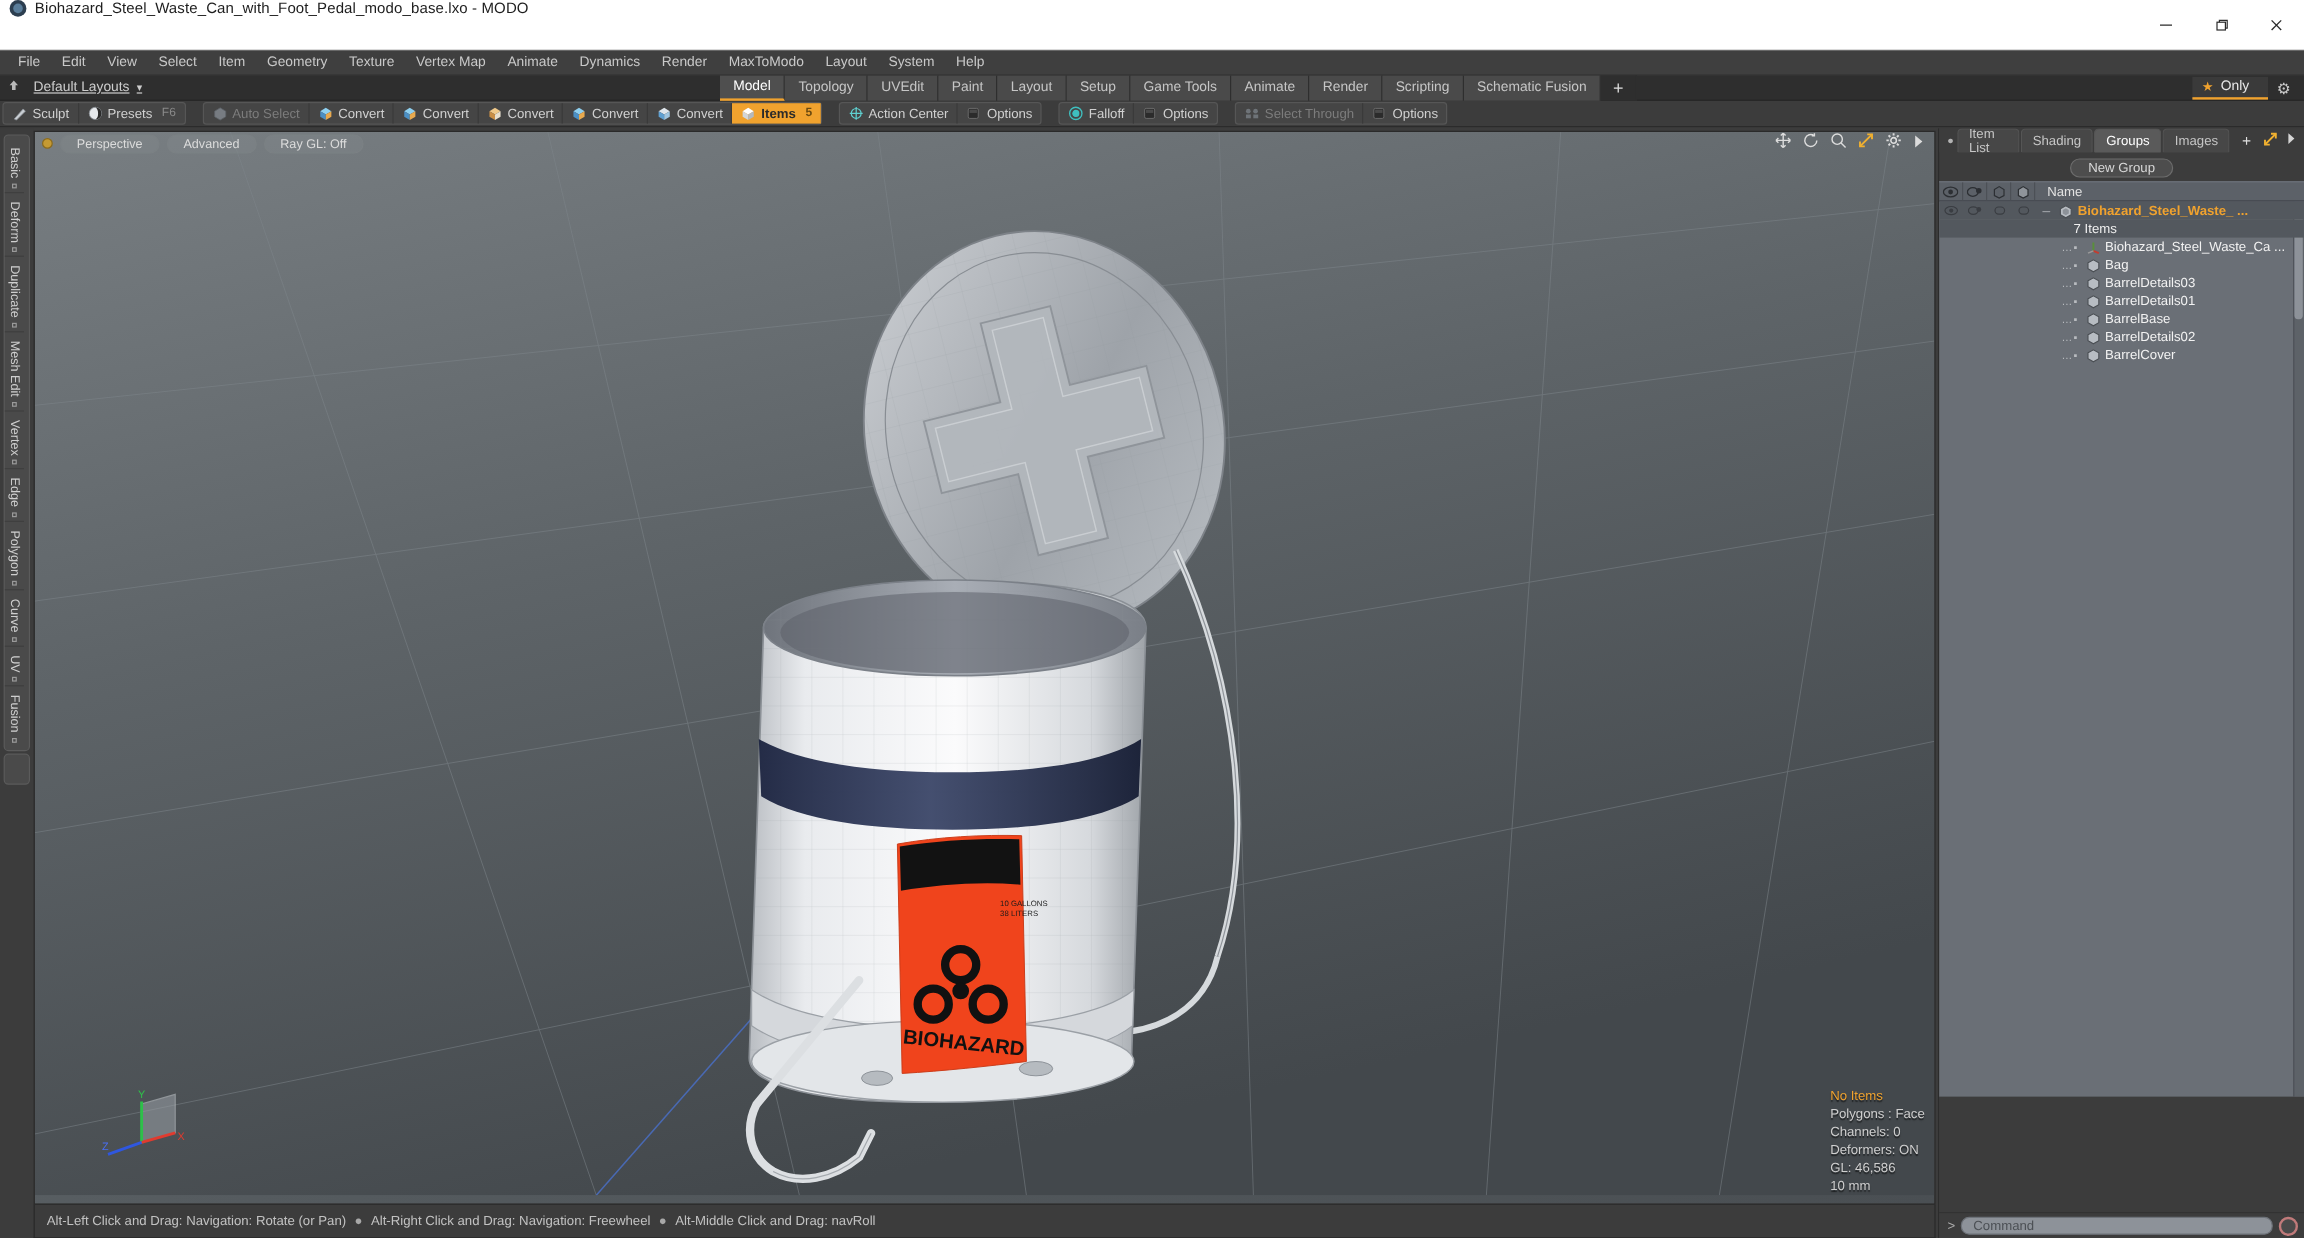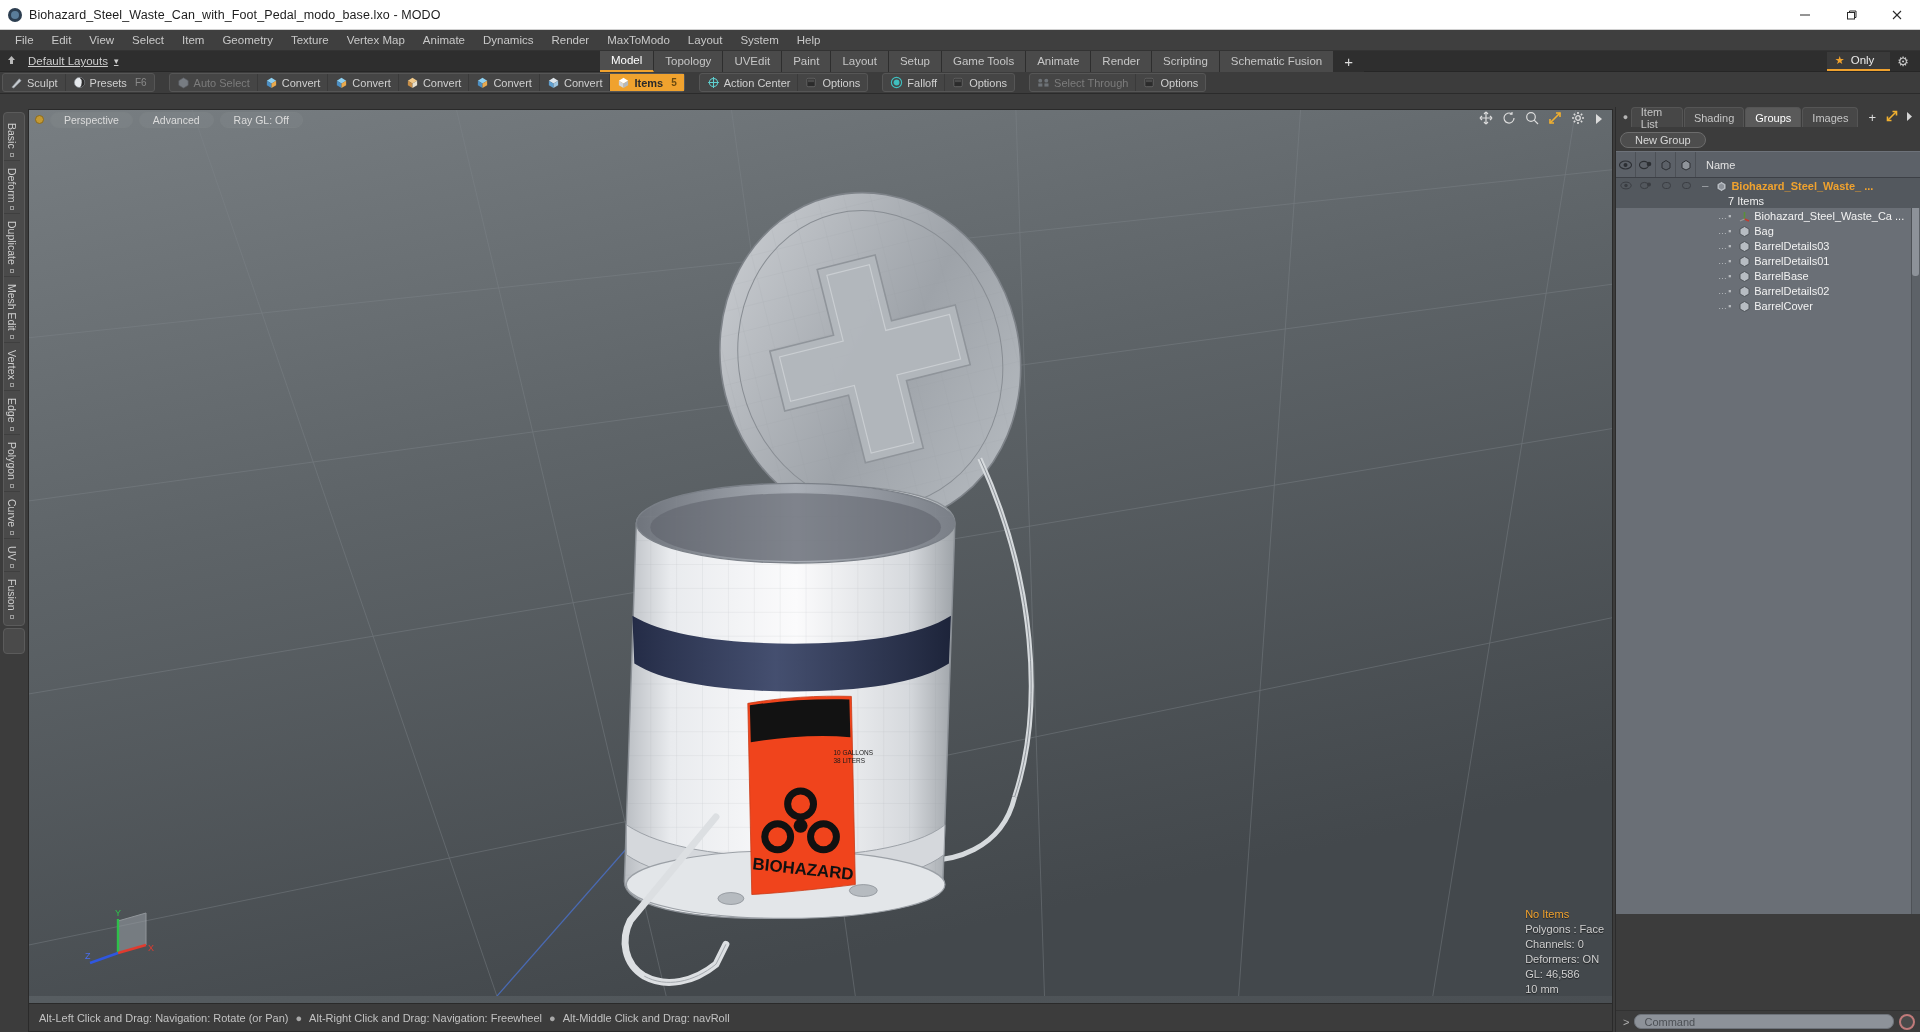--- a/index.html
+++ b/index.html
@@ -1,21 +1,21 @@
 <!DOCTYPE html>
 <html><head>
 <meta charset="utf-8">
 <style>
   * { box-sizing: border-box; margin:0; padding:0; }
   html,body { width:1920px; height:1032px; overflow:hidden; background:#3a3a3a;
     font-family:"Liberation Sans", sans-serif; color:#c8c8c8; }
   #app { position:relative; width:1920px; height:1032px; background:#3c3c3c; }
 
   
-  .titlebar { height:30px; background:#ffffff; display:flex; align-items:center;
+  .titlebar { height:42px; background:#ffffff; display:flex; 
       border-bottom:1px solid #d0d0d0; }
   .tb-icon { width:14px; height:14px; margin:0 7px 0 8px; border-radius:50%;
       background:#2c3e50; position:relative; }
   .tb-icon:after{content:""; position:absolute; left:3px; top:3px; width:8px;height:8px;
       border-radius:50%; background:#5a7d9a;}
   .tb-title { font-size:12.5px; color:#1d1d1d; letter-spacing:.1px; }
   .tb-controls { margin-left:auto; display:flex; height:100%; }
   .tb-btn { width:46px; height:100%; display:flex; align-items:center; justify-content:center;
       color:#2a2a2a; font-size:15px; }
 
@@ -99,25 +99,25 @@
       color:#b4b4b4; font-size:9px;}
   .rp-tab { font-size:11px; color:#c6c6c6; padding:2px 9px; display:flex; align-items:center;
       background:#474747; border:1px solid #555; border-bottom:none;
       border-radius:4px 4px 0 0; margin-right:1px; }
   .rp-tab.active { background:#5a5a5a; color:#fff; }
   .rp-tab.plus { background:transparent; border:none; color:#ddd; font-size:13px; }
   .rp-tabicons { margin-left:auto; display:flex; align-items:center; gap:7px; padding-right:6px;
       color:#d5d5d5; font-size:11px; }
   .rp-tabicons .yel { color:#f0b030; }
 
-  .newgroup { margin:3px 4px; }
+  .newgroup { margin:3px 4px;text-align:center; }
   .ng-btn { display:inline-block; font-size:11px; color:#d8d8d8; border:1px solid #6c6c6c;
       border-radius:9px; padding:1px 14px; background:#4d4d4d; }
 
-  .tree-hdr { display:flex; align-items:center; height:27px; background:#5c6168;
+  .tree-hdr { display:flex; align-items:center; height:17px; background:#5c6168;
       border-top:1px solid #6d727a; border-bottom:1px solid #3d4046; font-size:11px;
       color:#e2e2e2; }
   .thcell { width:20px; display:flex; align-items:center; justify-content:center;
       border-right:1px solid #4c5056; height:100%; }
   .thname { padding-left:10px; }
 
   .tree { flex:1; background:#6a6f76; overflow:hidden; position:relative; }
   .trow { display:flex; align-items:center; height:15px; font-size:11px; color:#f2f2f2;
       position:relative; }
   .trow.sel { background:#53585e; }

